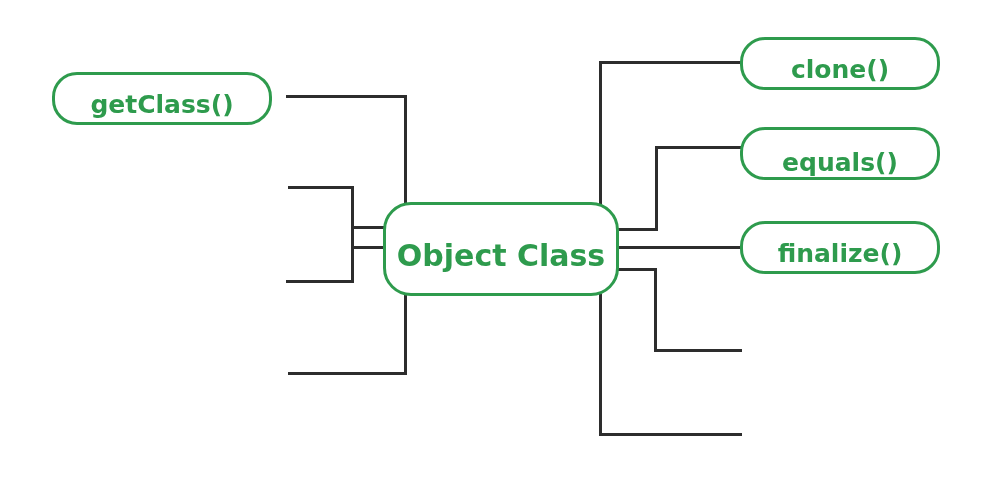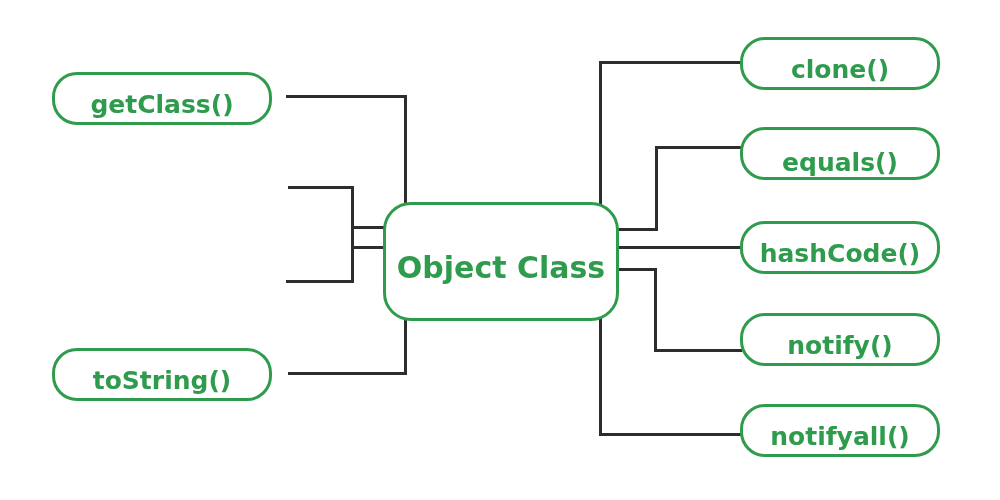--- a/index.html
+++ b/index.html
@@ -43,21 +43,21 @@
   .node.small.right {
     width: 200px;
     left: 740px;
   }
   .node.center-node {
     border-radius: 28px;
     font-size: 30px;
     left: 383px;
     top: 202px;
     width: 236px;
-    height: 119px;
+    height: 94px;
   }
   .node span { pointer-events: none; margin-top: 12px; }
 </style>
 </head>
 <body>
 
 <div class="canvas">
 
   <div class="line" style="left:286px; top:95px; width:121px; height:3px;"></div>
   <div class="line" style="left:404px; top:95px; width:3px; height:110px;"></div>
@@ -83,37 +83,28 @@
   <div class="line" style="left:616px; top:268px; width:41px; height:3px;"></div>
   <div class="line" style="left:654px; top:268px; width:3px; height:84px;"></div>
   <div class="line" style="left:654px; top:349px; width:88px; height:3px;"></div>
 
   <div class="line" style="left:599px; top:294px; width:3px; height:142px;"></div>
   <div class="line" style="left:599px; top:433px; width:143px; height:3px;"></div>
 
   <div class="node small" style="top:72px;">
     <span>getClass()</span>
   </div>
-  <div class="node small" style="top:348px;">
-    <span>toString()</span>
-  </div>
 
   <div class="node center-node">
     <span>Object Class</span>
   </div>
 
   <div class="node small right" style="top:37px;">
     <span>clone()</span>
   </div>
   <div class="node small right" style="top:127px;align-items:flex-end;">
     <span>equals()</span>
   </div>
   <div class="node small right" style="top:221px;">
-    <span>hashCode()</span>
-  </div>
-  <div class="node small right" style="top:313px;">
-    <span>notify()</span>
-  </div>
-  <div class="node small right" style="top:404px;">
-    <span>notifyall()</span>
+    <span>finalize()</span>
   </div>
 
 </div>
 
 </body></html>

